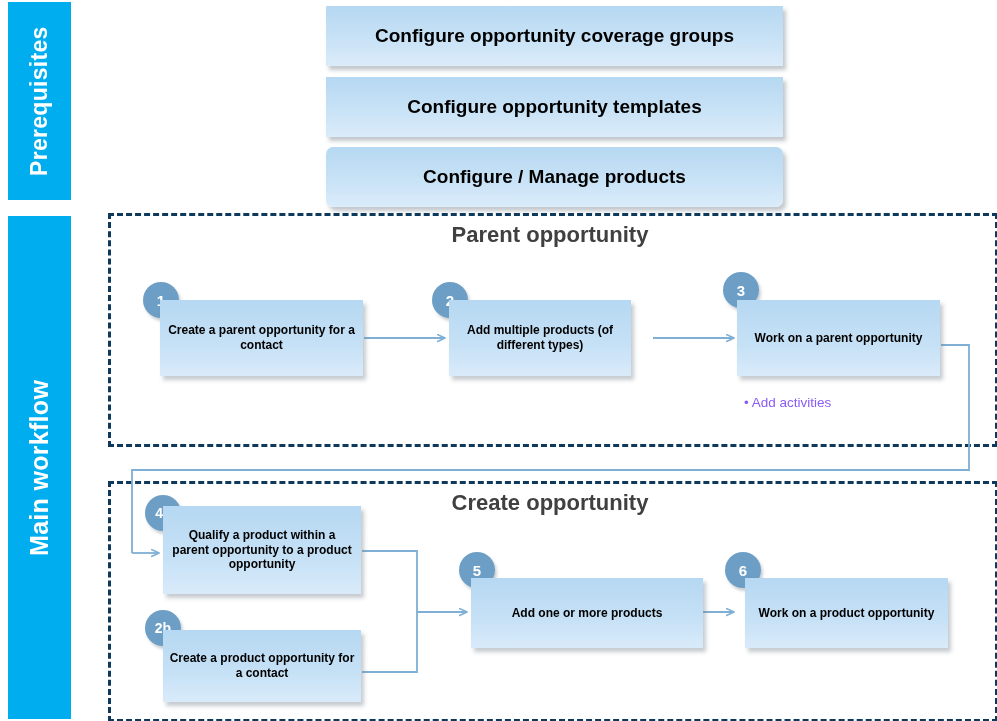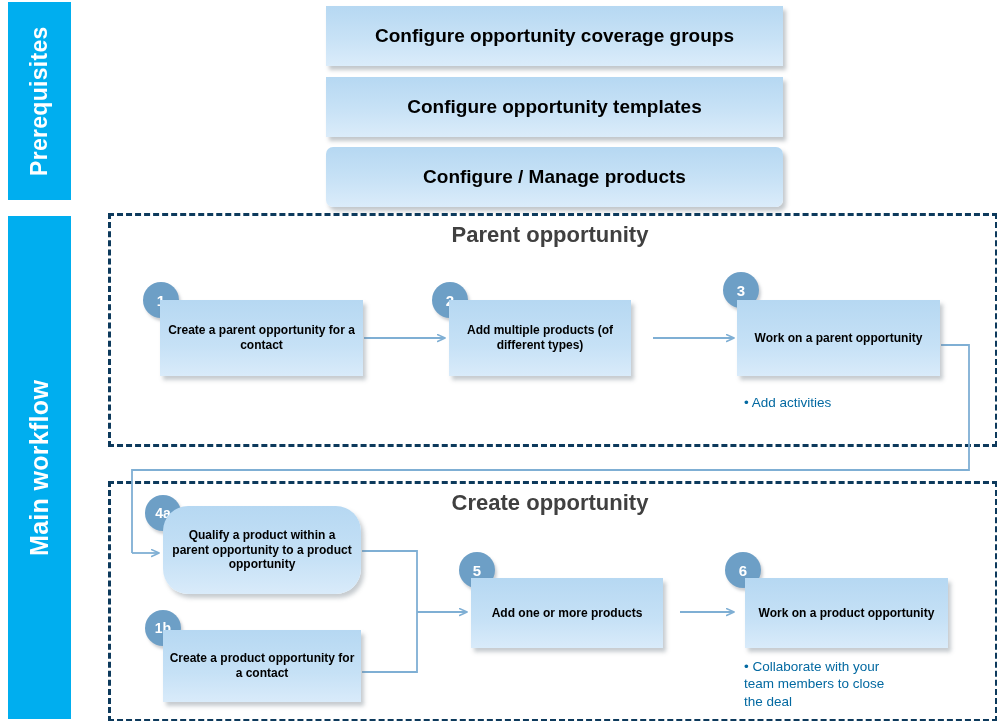--- a/index.html
+++ b/index.html
@@ -69,32 +69,32 @@
 
   
   #step-1{left:160px;top:300px;width:203px;height:76px;}
   #badge-1{left:143px;top:282px;}
   #step-2{left:449px;top:300px;width:182px;height:76px;}
   #badge-2{left:432px;top:282px;}
   #step-3{left:737px;top:300px;width:203px;height:76px;}
   #badge-3{left:723px;top:272px;}
 
   
-  #step-4a{left:163px;top:506px;width:198px;height:88px;border-radius:25px;}
+  #step-4a{left:163px;top:506px;width:198px;height:88px;}
   #badge-4a{left:145px;top:495px;}
   #step-4b{left:163px;top:630px;width:198px;height:72px;}
   #badge-4b{left:145px;top:610px;}
-  #step-5{left:471px;top:578px;width:192px;height:70px;}
+  #step-5{left:471px;top:578px;width:232px;height:70px;}
   #badge-5{left:459px;top:552px;}
   #step-6{left:737px;top:578px;width:203px;height:70px;margin-left:8px;}
   #badge-6{left:725px;top:552px;}
 
   
   .note{
-    position:absolute;font-size:13.5px;color:#0369a1;line-height:1.28;
+    position:absolute;font-size:13.5px;color:#8b5cf6;line-height:1.28;
     font-weight:normal;white-space:pre-line;
   }
   #note-3{left:744px;top:394px;width:210px;}
   #note-6{left:744px;top:658px;width:195px;}
 
   
   #wires{position:absolute;left:0;top:0;width:997px;height:721px;z-index:1;
          pointer-events:none;}
 </style>
 </head>
@@ -147,26 +147,23 @@
   <div class="step-box" id="step-2">Add multiple products (of different types)</div>
 
   <div class="badge" id="badge-3">3</div>
   <div class="step-box" id="step-3">Work on a parent opportunity</div>
 
   <div class="note" id="note-3">•  Add activities</div>
 
   <div class="badge small" id="badge-4a">4a</div>
   <div class="step-box" id="step-4a">Qualify a product within a parent opportunity to a product opportunity</div>
 
-  <div class="badge small" id="badge-4b">1b</div>
+  <div class="badge small" id="badge-4b">2b</div>
   <div class="step-box" id="step-4b">Create a product opportunity for a contact</div>
 
   <div class="badge" id="badge-5">5</div>
   <div class="step-box" id="step-5">Add one or more products</div>
 
   <div class="badge" id="badge-6">6</div>
   <div class="step-box" id="step-6">Work on a product opportunity</div>
 
-  <div class="note" id="note-6">•  Collaborate with your
-    team members to close
-    the deal</div>
 
 </div>
 
 </body></html>

